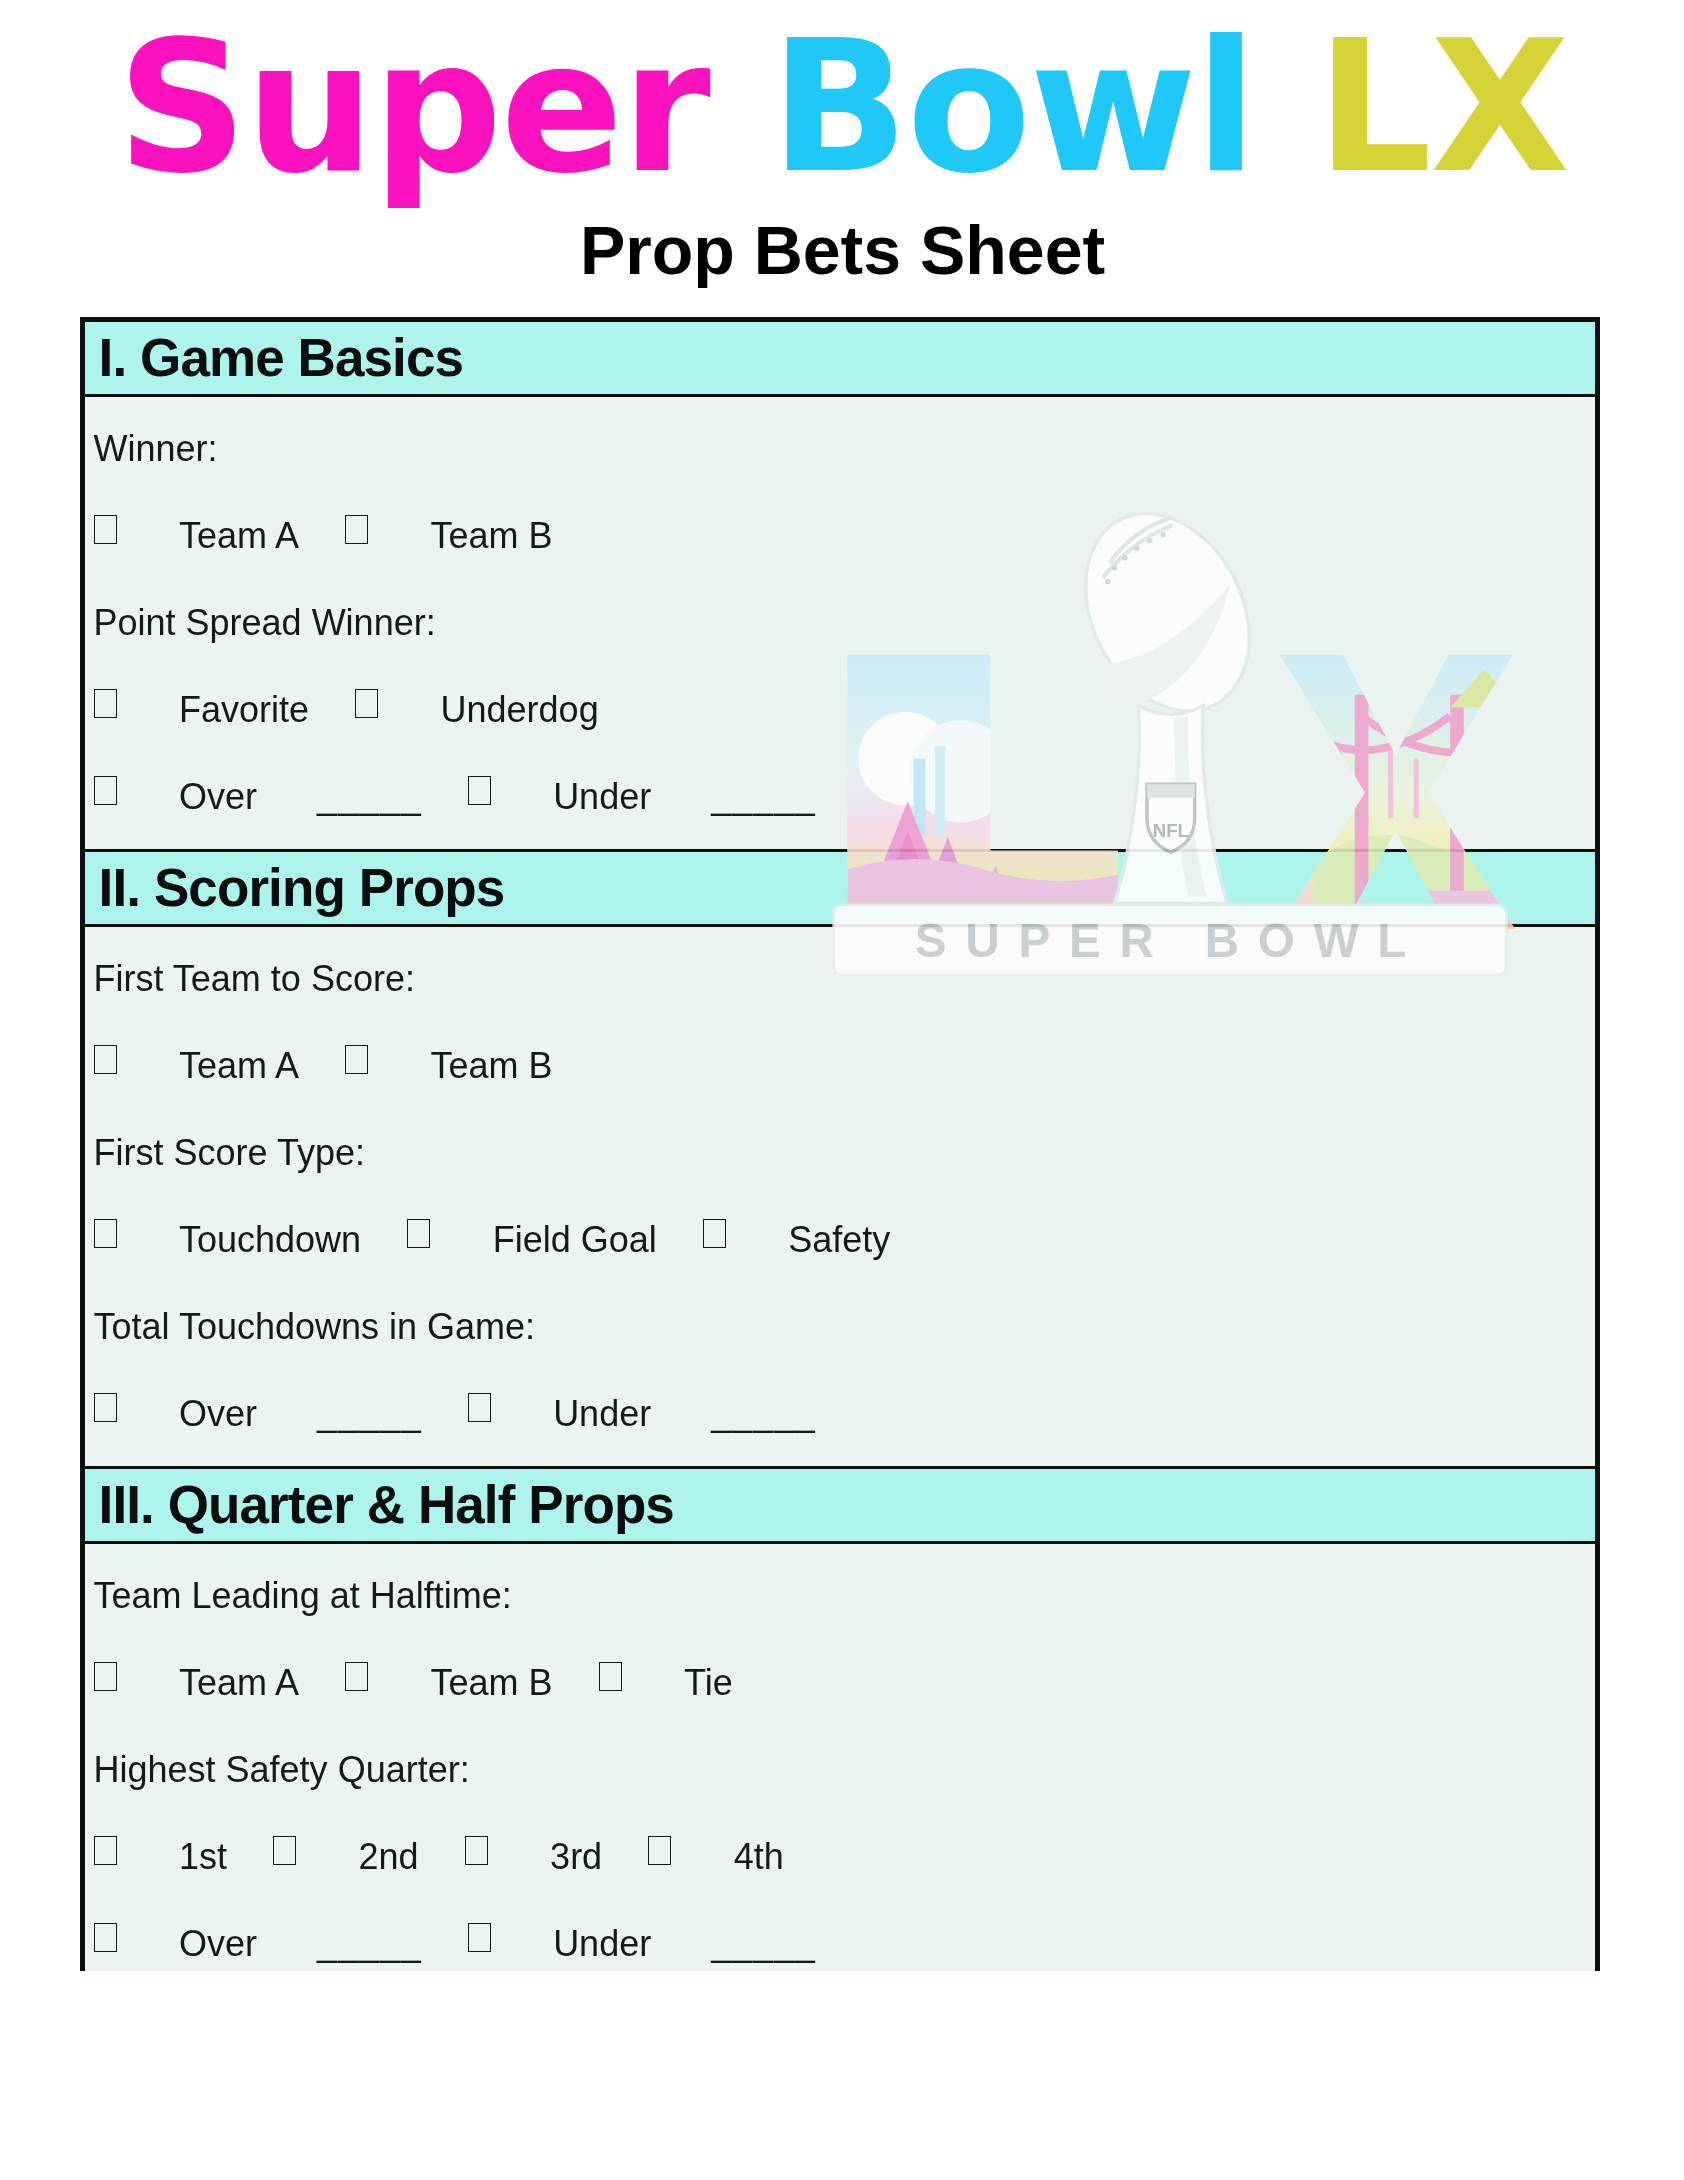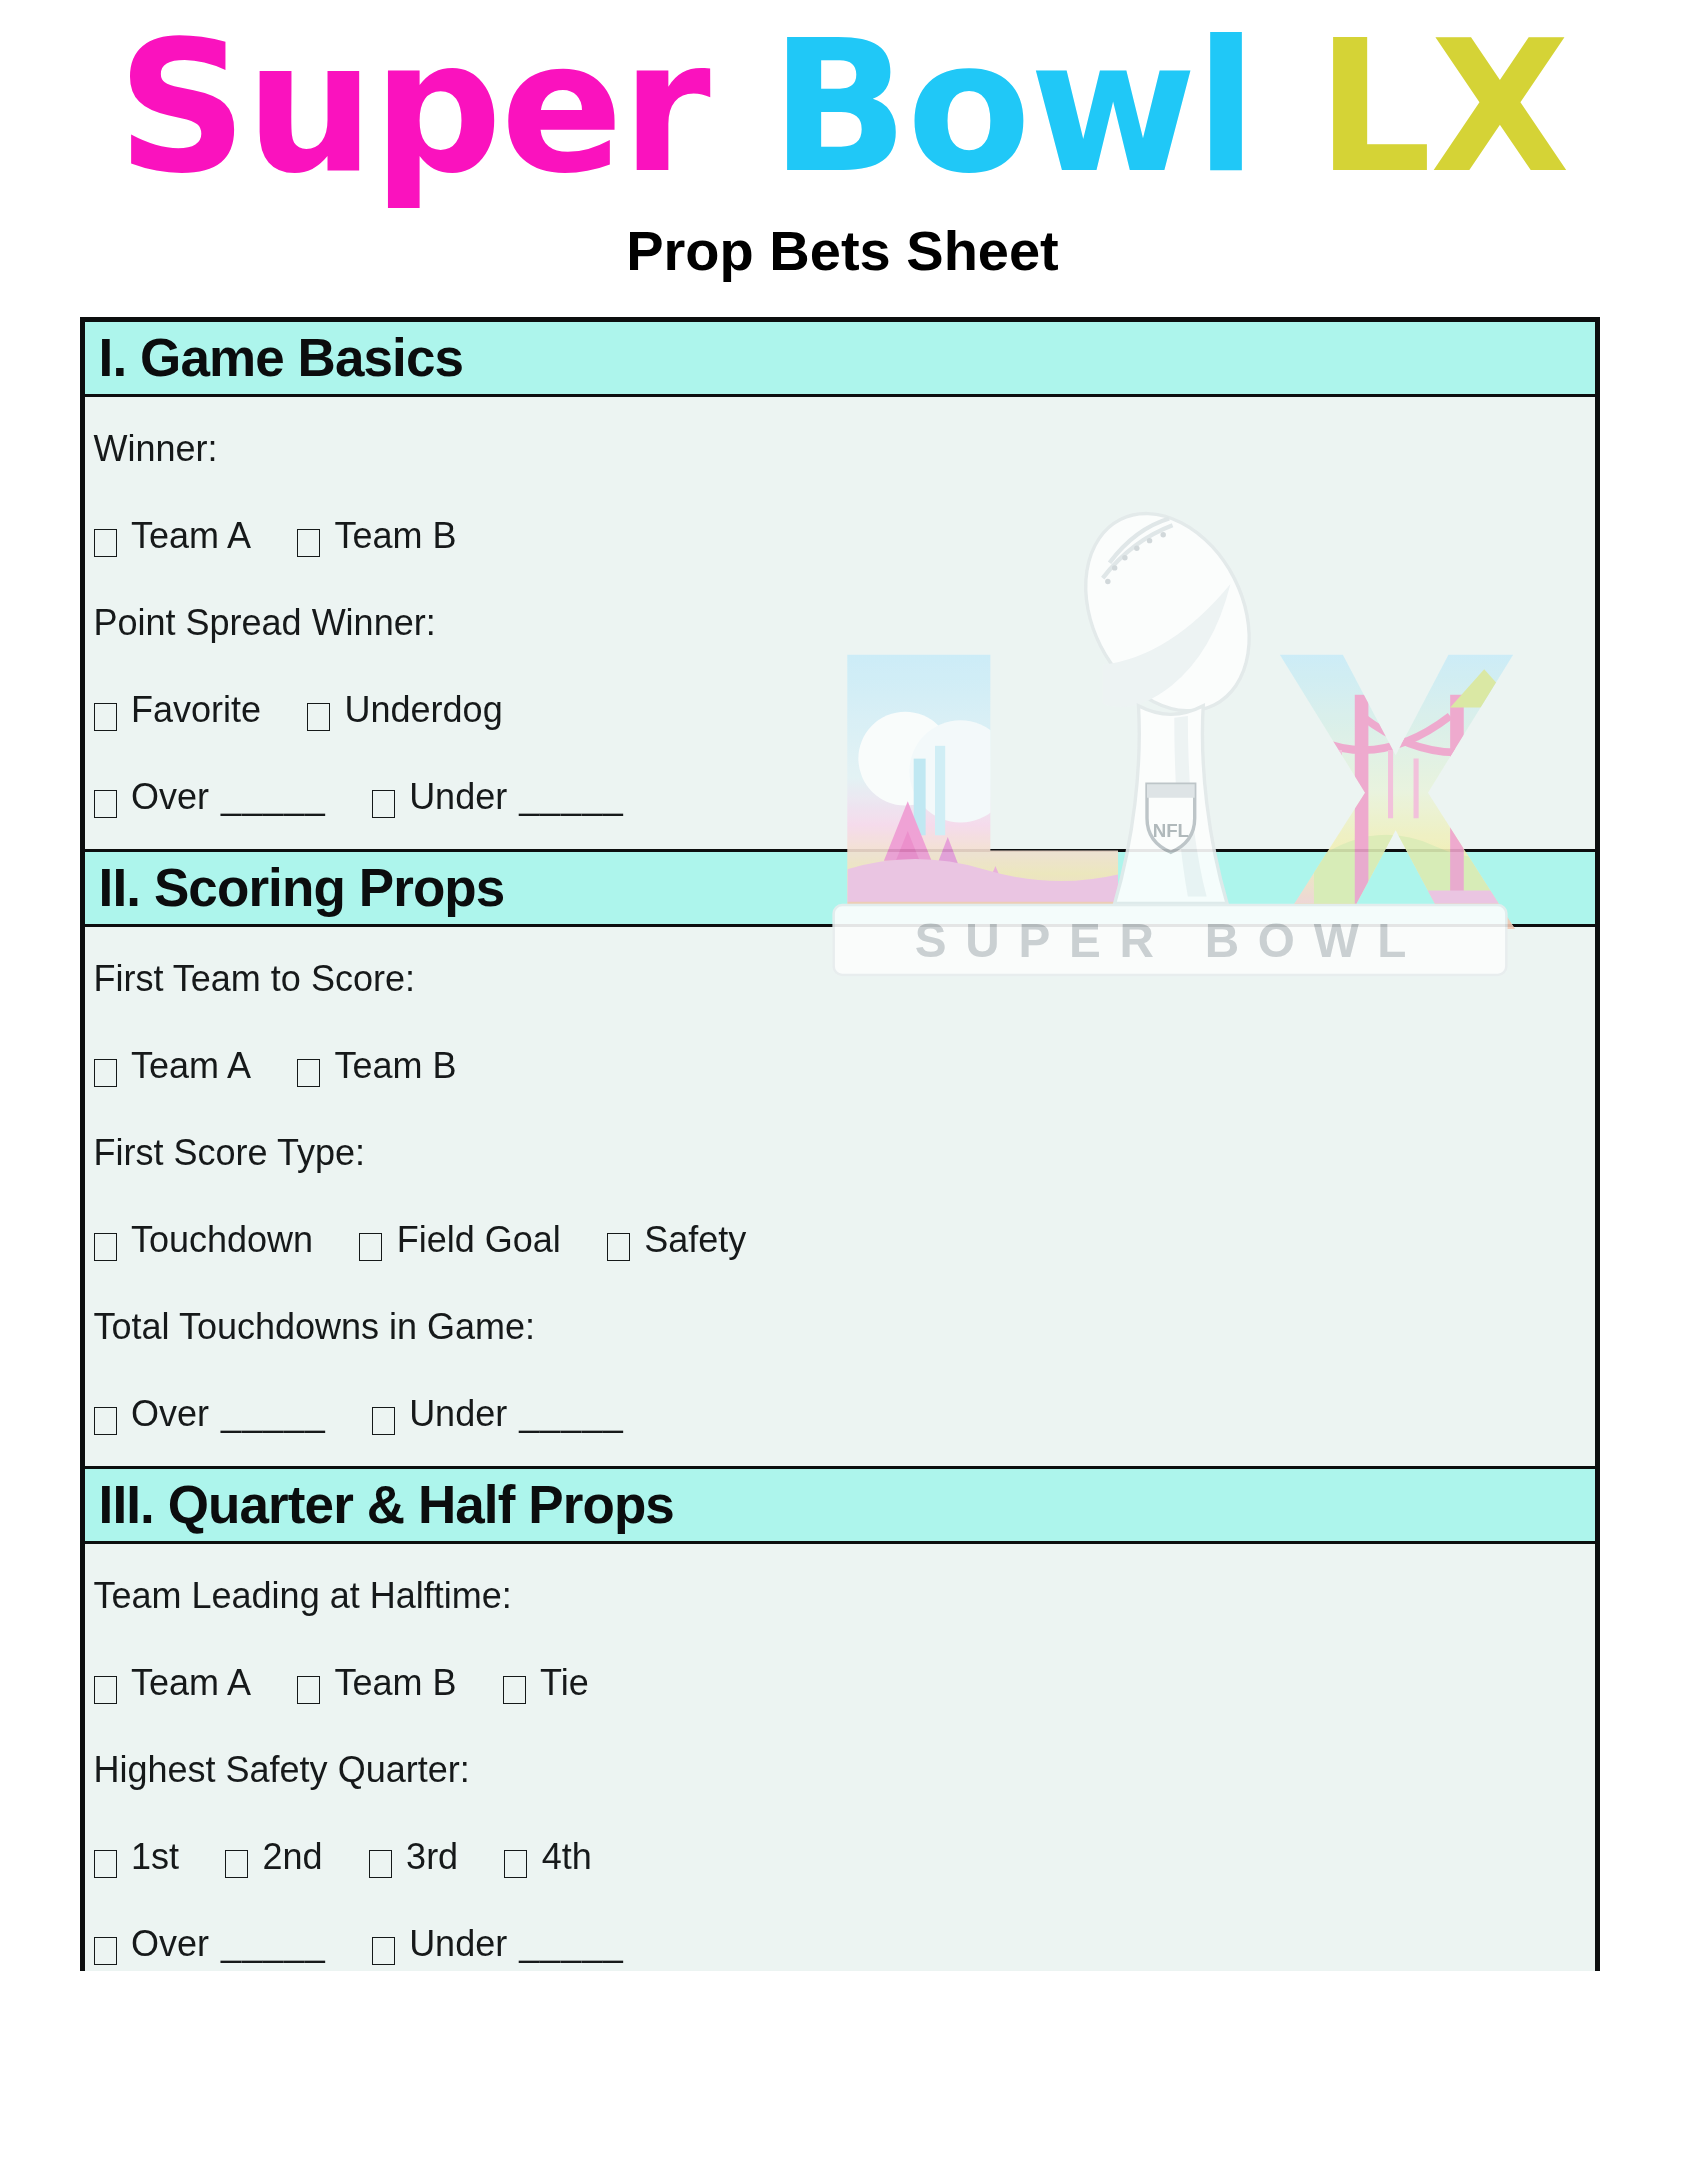--- a/index.html
+++ b/index.html
@@ -23,21 +23,21 @@
     white-space:nowrap;
   }
   .title .w-super{color:#fa12be;}
   .title .w-bowl{color:#20c8f7;}
   .title .w-lx{color:#d5d336;}
   .subtitle{
     margin:3.4px 0 0 0;
     text-align:center;
     font-family:"Liberation Sans",sans-serif;
     font-weight:bold;
-    font-size:56px;
+    font-size:68px;
     line-height:89px;
     color:#000000;
   }
   
   .sheet{
     position:relative;
     margin:22px auto 0 80px;
     width:1520px;
     border:5.1px solid #0c0e0f;
     background:#ecf4f2;
@@ -64,22 +64,23 @@
     height:87px;
     display:flex;
     align-items:center;
     font-size:36px;
     white-space:nowrap;
     position:relative;
     z-index:2;
   }
   .option{
     display:flex;
-    align-items:flex-end;
+    align-items:flex-start;
     margin-right:46px;
+    gap:48px;
   }
   .cbx{
     display:inline-block;
     width:21px;height:26.4px;
     border:1.7px solid #15191a;
     margin-right:14.5px;
     background:transparent;
     flex:0 0 auto;
   }
   .blank{

